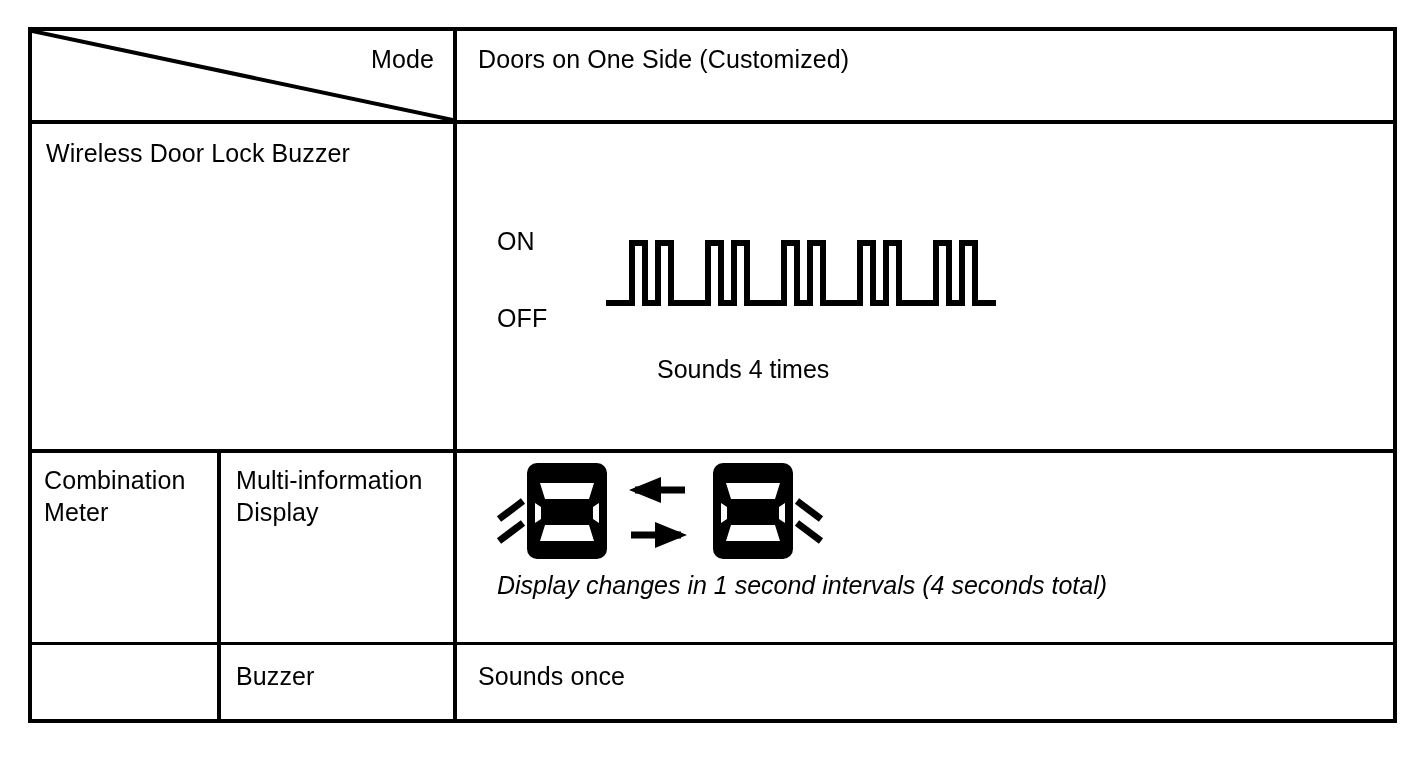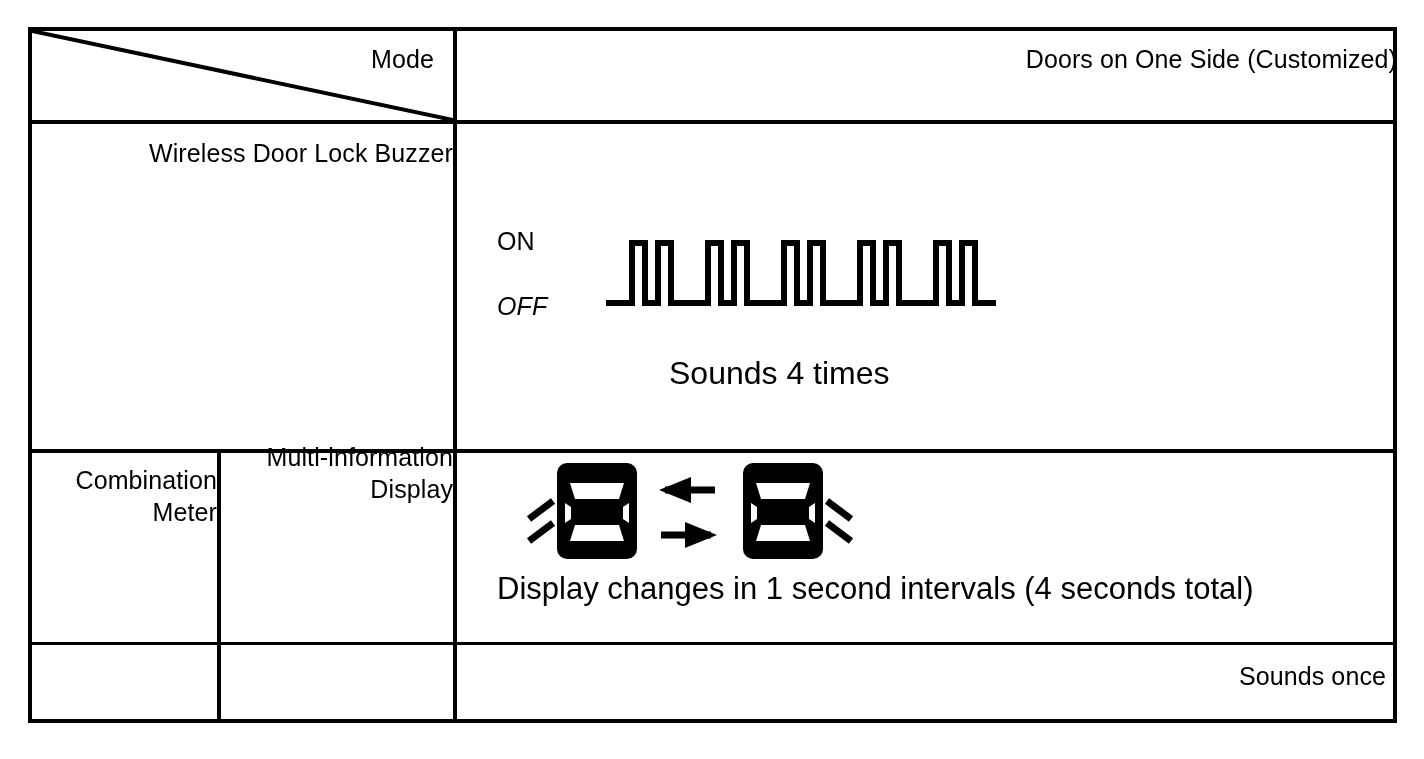--- a/index.html
+++ b/index.html
@@ -24,21 +24,20 @@
 
   
   .spec-table {
     position: absolute;
     left: 28px;
     top: 27px;
     width: 1369px;
     height: 696px;
     border: 4px solid #000;
     box-sizing: border-box;
-    text-align: right;
   }
 
   .row {
     position: absolute;
     left: 0;
     width: 100%;
     box-sizing: border-box;
   }
   .row-header { top: 0;    height: 89px; }
   .row-buzzer { top: 89px;  height: 329px; border-top: 4px solid #000; }
@@ -95,21 +94,21 @@
   .wl-content {
     left: 425px; top: 89px; width: 768px; height: 329px; padding-left: 16px;
   }
 
   
   .cm-label {
     left: 0; top: 418px; width: 185px; height: 274px;
     padding: 15px 0 0 12px;
   }
   .mid-label {
-    left: 189px; top: 395px; width: 232px; height: 193px;
+    left: 189px; top: 418px; width: 232px; height: 193px;
     padding: 15px 0 0 15px;
   }
   .mid-content {
     left: 425px; top: 418px; width: 940px; height: 193px;
   }
   .last-label {
     left: 189px; top: 615px; width: 232px; height: 77px;
     padding: 14px 0 0 15px;
   }
   .last-content {
@@ -124,48 +123,49 @@
     top: 105px;
     width: 560px;
     height: 140px;
   }
   .wave-onoff {
     position: absolute;
     font-size: 25px;
     left: 0;
   }
   .wave-on  { top: 0px; }
-  .wave-off { top: 65px; font-style: italic; }
+  .wave-off { top: 77px; }
   .wave-svg {
     position: absolute;
     left: 106px;
     top: 12px;
   }
   .wave-caption {
     position: absolute;
-    left: 172px;
+    left: 160px;
     top: 130px;
-    font-size: 32px;
+    font-size: 25px;
     white-space: nowrap;
   }
 
   
   .car-block {
     position: absolute;
     left: 38px;
     top: 8px;
     width: 360px;
     height: 110px;
   }
   .mid-caption {
     position: absolute;
     left: 40px;
     top: 122px;
-    font-size: 31px;
+    font-size: 25px;
     white-space: nowrap;
+    font-style: italic;
   }
 </style>
 </head>
 <body>
 
 <div class="page">
 
   <div class="spec-table">
 
     <div class="vrule vrule-c3-header"></div>
@@ -249,17 +249,18 @@
             <path d="M290,46 l-6,4 v12 l6,4 z" fill="#fff"></path>
             <line x1="302" y1="44" x2="326" y2="62" stroke="#000" stroke-width="7"></line>
             <line x1="302" y1="66" x2="326" y2="84" stroke="#000" stroke-width="7"></line>
           </g>
         </svg>
       </div>
 
       <span class="mid-caption">Display changes in 1 second intervals (4 seconds total)</span>
     </div>
 
+    <div class="cell last-label cell-text">Buzzer</div>
 
     <div class="cell last-content cell-text">Sounds once</div>
 
   </div>
 </div>
 
 </body></html>

